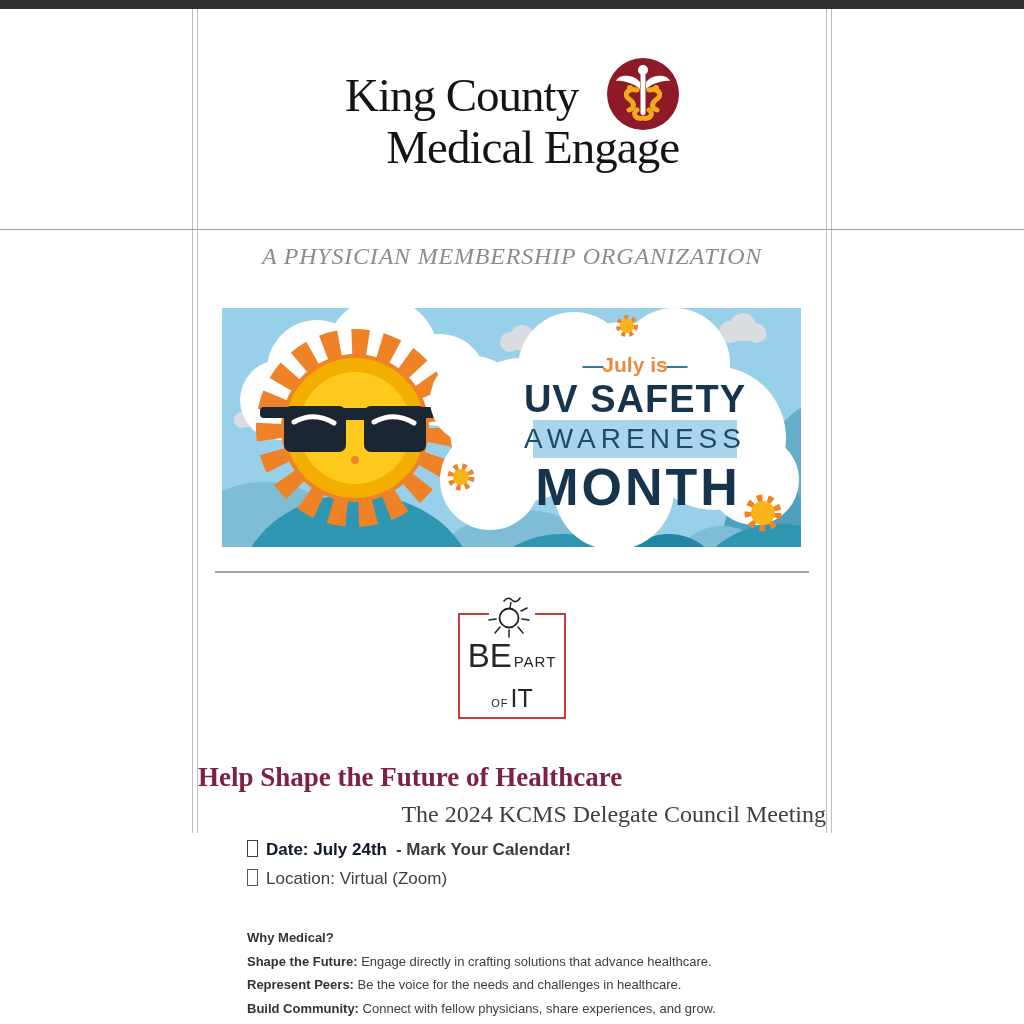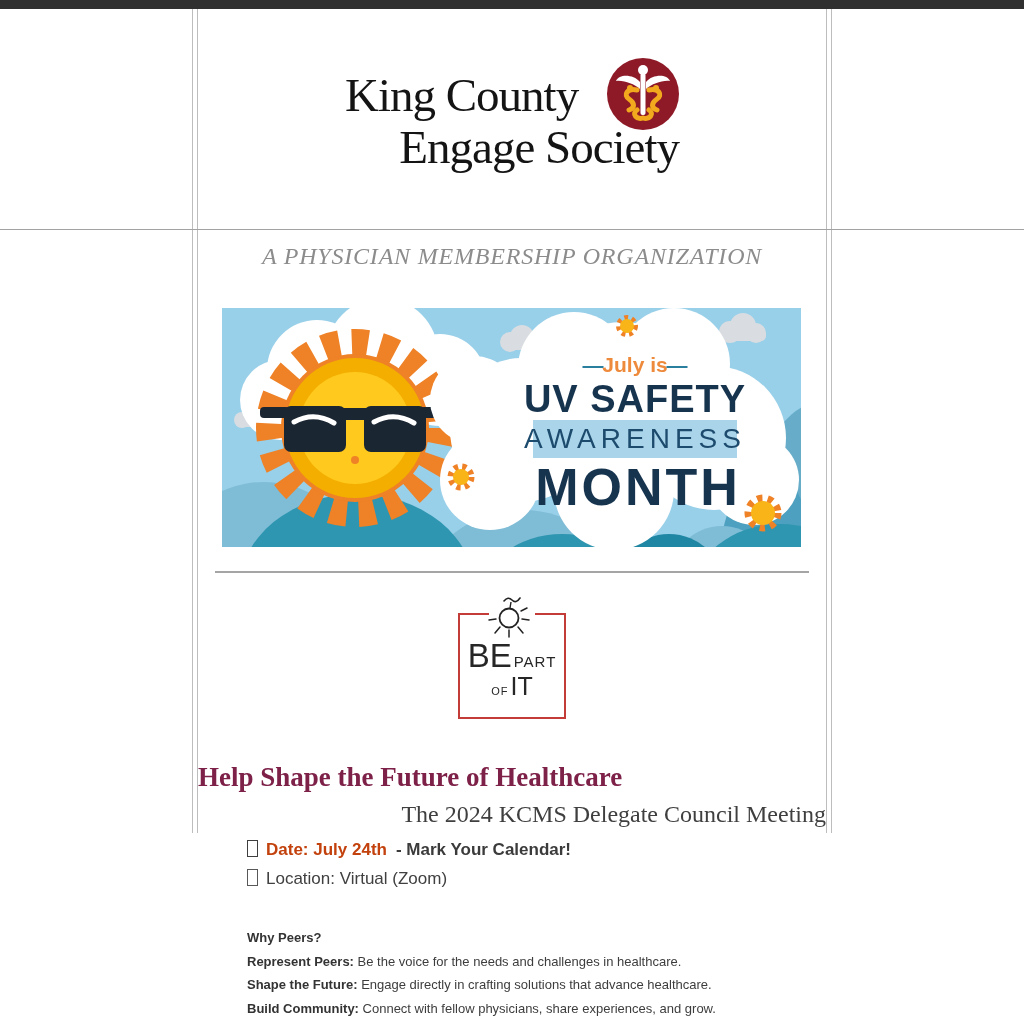--- a/index.html
+++ b/index.html
@@ -31,33 +31,33 @@
   .badge{position:absolute;top:613px;left:50%;transform:translateX(-50%);width:108px;height:106px;
     border:2px solid #c43c38;box-sizing:border-box;background:#fff;}
   .badge-gap{position:absolute;top:-4px;left:50%;transform:translateX(-50%);width:46px;height:8px;background:#fff;}
   .badge-bulb{position:absolute;top:-20px;left:50%;transform:translateX(-50%);width:56px;height:44px;}
   .badge-text{position:absolute;top:24px;left:0;width:100%;color:#262626;}
   .badge-row{display:flex;justify-content:center;align-items:baseline;line-height:1;}
   .t-be{font-size:33px;letter-spacing:0px;}
   .t-part{font-size:15px;letter-spacing:1px;margin-left:2px;}
   .t-of{font-size:11px;letter-spacing:1px;margin-right:2px;}
   .t-it{font-size:25px;}
-  .badge-row2{margin-top:2px;}
+  .badge-row2{margin-top:14px;}
 
   .event-title{position:absolute;top:762px;left:198px;width:628px;text-align:left;
     font-family:"Liberation Serif",serif;font-weight:bold;font-size:27px;color:#7d2149;}
   .event-subtitle{position:absolute;top:801px;left:198px;width:628px;text-align:right;
     font-family:"Liberation Serif",serif;font-size:24px;color:#3f3f3f;}
 
   .details{position:absolute;top:840px;left:247px;width:560px;font-size:17px;color:#3b3b3b;}
   .detail-line{margin-bottom:9px;white-space:nowrap;}
   .glyph-box{display:inline-block;width:11px;height:17px;border:1.6px solid #3e3e3e;
     box-sizing:border-box;margin-right:8px;vertical-align:-2px;}
   .glyph-box.light{border-color:#585858;border-width:1.4px;}
-  .maroon{color:#c2410c;font-weight:bold;}
+  .maroon{color:#0f172a;font-weight:bold;}
   .bold-dark{font-weight:bold;color:#3b3b3b;}
   .date-suffix{font-weight:bold;color:#3b3b3b;margin-left:9px;}
   .loc{font-weight:normal;color:#404040;}
 
   .why{position:absolute;top:931px;left:247px;width:560px;font-size:13px;color:#3d3d3d;}
   .why-line{margin-bottom:9.5px;line-height:14px;white-space:nowrap;}
   .why b{color:#333;}
 </style>
 </head>
 <body>
@@ -77,21 +77,21 @@
       <circle cx="36" cy="12" r="5" fill="#ffffff"></circle>
       <rect x="33.5" y="15" width="5" height="42" rx="2" fill="#ffffff"></rect>
       <path d="M33,24 C26,16 12,16 9,23 C17,22 27,26 33,31 Z" fill="#ffffff"></path>
       <path d="M39,24 C46,16 60,16 63,23 C55,22 45,26 39,31 Z" fill="#ffffff"></path>
       <path d="M30,32 C20,30 16,37 22,41 C28,45 28,50 22,52" fill="none" stroke="#f2a91d" stroke-width="5" stroke-linecap="round"></path>
       <path d="M42,32 C52,30 56,37 50,41 C44,45 44,50 50,52" fill="none" stroke="#f2a91d" stroke-width="5" stroke-linecap="round"></path>
       <path d="M30,52 C24,56 30,62 36,60 C42,62 48,56 42,52" fill="none" stroke="#f2a91d" stroke-width="5" stroke-linecap="round"></path>
       <circle cx="23" cy="30" r="3" fill="#f2a91d"></circle>
       <circle cx="49" cy="30" r="3" fill="#f2a91d"></circle>
     </svg>
-    <span class="logo-line logo-line2">Engage Society</span>
+    <span class="logo-line logo-line2">Medical Engage</span>
   </div>
 
   <div class="tagline">A PHYSICIAN MEMBERSHIP ORGANIZATION</div>
 
   <svg class="banner" viewBox="0 0 579 239">
     <rect x="0" y="0" width="579" height="239" fill="#98cfe9"></rect>
 
     <ellipse cx="597" cy="245" rx="72" ry="150" fill="#67adc9"></ellipse>
     <ellipse cx="545" cy="262" rx="48" ry="100" fill="#4da0bf"></ellipse>
 
@@ -215,18 +215,18 @@
   <div class="details">
     <div class="detail-line">
       <span class="glyph-box"></span><span class="maroon">Date: July 24th</span><span class="date-suffix">- Mark Your Calendar!</span>
     </div>
     <div class="detail-line">
       <span class="glyph-box light"></span><span class="loc">Location: Virtual (Zoom)</span>
     </div>
   </div>
 
   <div class="why">
-    <div class="why-line"><b>Why Peers?</b></div>
+    <div class="why-line"><b>Why Medical?</b></div>
+    <div class="why-line"><b>Shape the Future:</b><span> Engage directly in crafting solutions that advance healthcare.</span></div>
     <div class="why-line"><b>Represent Peers:</b><span> Be the voice for the needs and challenges in healthcare.</span></div>
-    <div class="why-line"><b>Shape the Future:</b><span> Engage directly in crafting solutions that advance healthcare.</span></div>
     <div class="why-line"><b>Build Community:</b><span> Connect with fellow physicians, share experiences, and grow.</span></div>
   </div>
 </div>
 
 </body></html>

